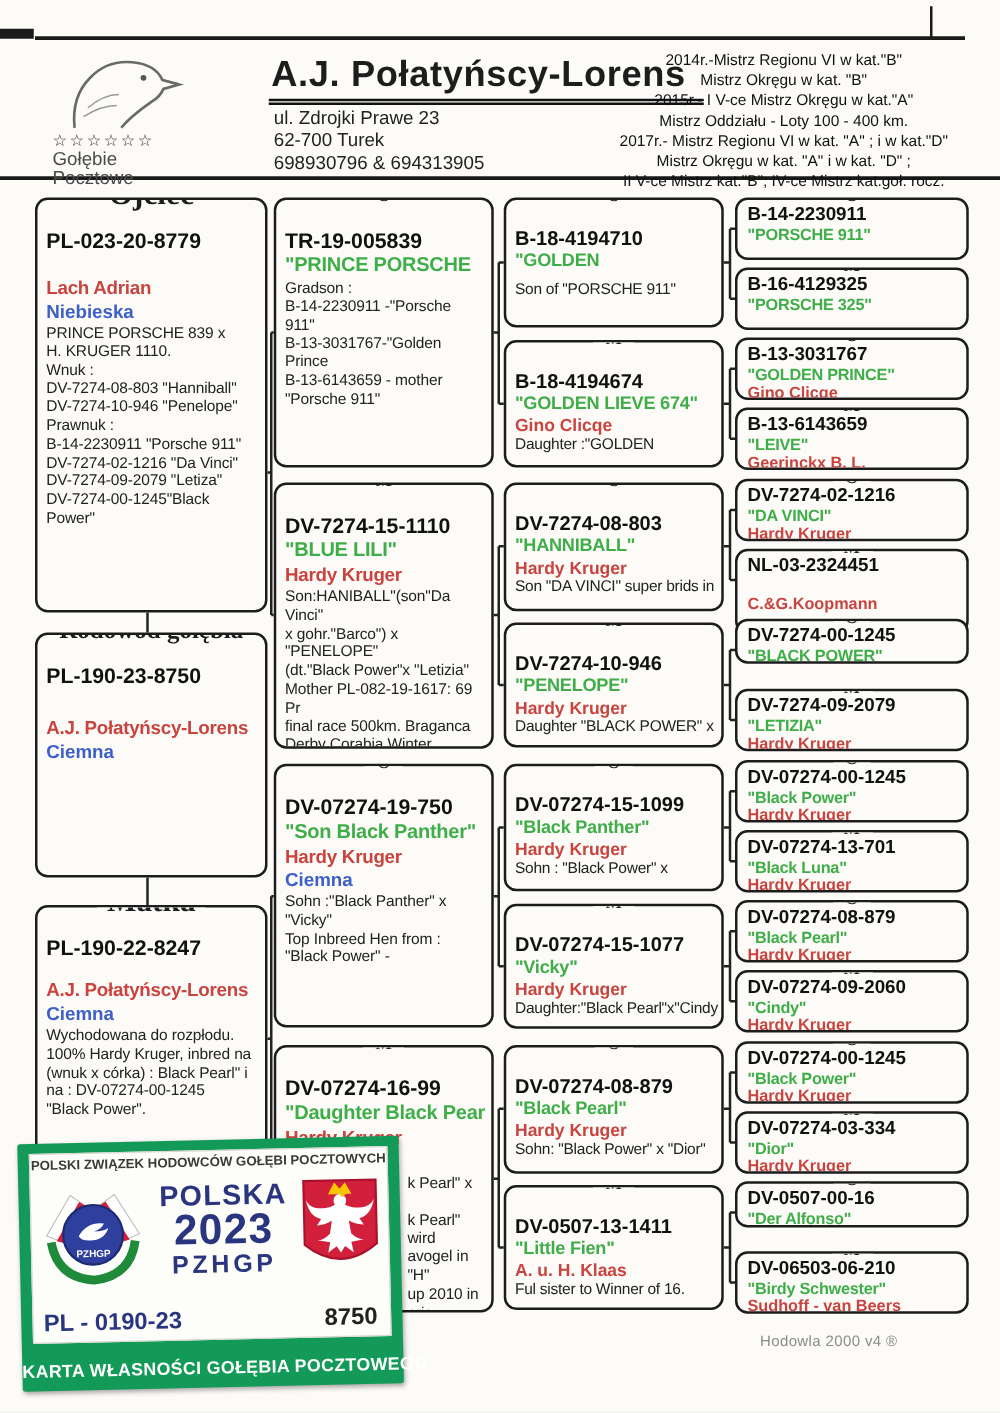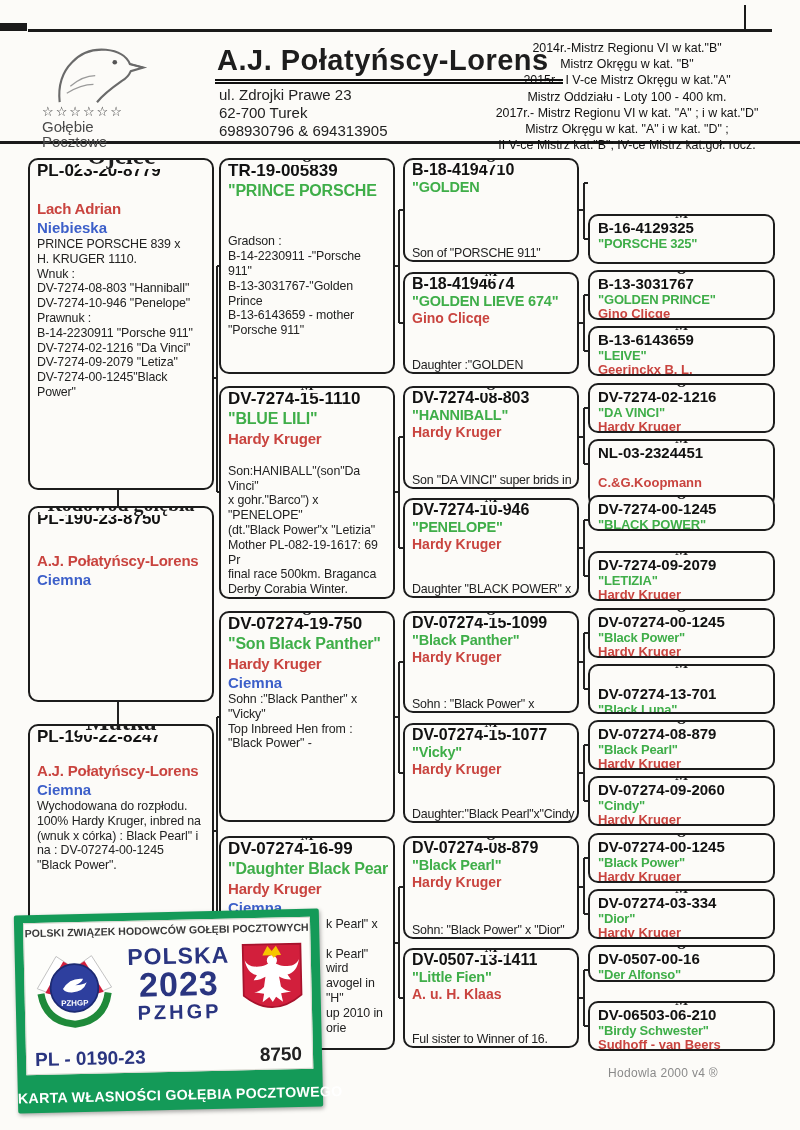--- a/index.html
+++ b/index.html
@@ -12,21 +12,21 @@
               letter-spacing:.5px;border-bottom:5px double #111;padding:0 14px 2px 2px;}
   .addr{position:absolute;left:219px;font-size:15px;color:#222;}
   .logo-wrap{position:absolute;left:42px;top:40px;width:170px;text-align:left;}
   .logo-stars{font-size:13px;letter-spacing:2px;color:#333;margin-top:-4px;}
   .logo-cap{font-size:15px;font-weight:normal;color:#4a4a4a;line-height:15px;}
   .achv{position:absolute;left:462px;top:40px;width:330px;font-size:12.4px;line-height:16.2px;
         text-align:center;white-space:pre-line;color:#111;}
 
   
   .pbox{position:absolute;border:2px solid #1c1c1c;border-radius:10px;background:#fcfbf8;
-        box-sizing:border-box;display:flex;flex-direction:column;overflow:hidden;padding:0 7px;}
+        box-sizing:border-box;display:flex;flex-direction:column;overflow:hidden;padding:22px 7px;}
   .sex-tag{position:absolute;top:-9px;left:50%;transform:translateX(-50%);background:#fcfbf8;
            padding:0 10px;font-family:"Liberation Serif",serif;font-weight:bold;font-size:14px;line-height:14px;}
   .box-title{position:absolute;top:-17px;left:50%;transform:translateX(-50%);background:#fcfbf8;
              padding:0 8px;font-family:"Liberation Serif",serif;font-weight:bold;font-size:25px;
              line-height:26px;white-space:nowrap;}
   .box-title.small{font-size:20px;top:-14px;line-height:21px;}
   .ring{font-weight:bold;color:#111;}
   .r17{font-size:17px;line-height:21px;}
   .r16{font-size:16px;line-height:19px;}
   .r15{font-size:15px;line-height:17px;}
@@ -271,20 +271,26 @@
   </div>
   <div class="pbox" style="left:403px;top:948px;width:176px;height:100px">
     <span class="sex-tag">M</span>
     <div class="ring r16">DV-0507-13-1411</div>
     <div class="name n15">"Little Fien"</div>
     <div class="breeder b14">A. u. H. Klaas</div>
     <div class="sp"></div>
     <div class="note1">Ful sister to Winner of 16.</div>
   </div>
 
+  <div class="pbox" style="left:588px;top:158px;width:187px;height:50px;padding:3px 8px">
+    <span class="sex-tag">O</span>
+    <div class="ring r15">B-14-2230911</div>
+    <div class="name n13">"PORSCHE 911"</div>
+    <div class="breeder b13"></div>
+  </div>
   <div class="pbox" style="left:588px;top:214px;width:187px;height:50px;padding:3px 8px">
     <span class="sex-tag">M</span>
     <div class="ring r15">B-16-4129325</div>
     <div class="name n13">"PORSCHE 325"</div>
     <div class="breeder b13"></div>
   </div>
   <div class="pbox" style="left:588px;top:270px;width:187px;height:50px;padding:3px 8px">
     <span class="sex-tag">O</span>
     <div class="ring r15">B-13-3031767</div>
     <div class="name n13">"GOLDEN PRINCE"</div>
@@ -319,21 +325,21 @@
     <div class="ring r15">DV-7274-09-2079</div>
     <div class="name n13">"LETIZIA"</div>
     <div class="breeder b13">Hardy Kruger</div>
   </div>
   <div class="pbox" style="left:588px;top:608px;width:187px;height:50px;padding:3px 8px">
     <span class="sex-tag">O</span>
     <div class="ring r15">DV-07274-00-1245</div>
     <div class="name n13">"Black Power"</div>
     <div class="breeder b13">Hardy Kruger</div>
   </div>
-  <div class="pbox" style="left:588px;top:664px;width:187px;height:50px;padding:19px 8px">
+  <div class="pbox" style="left:588px;top:664px;width:187px;height:50px;padding:3px 8px">
     <span class="sex-tag">M</span>
     <div class="ring r15">DV-07274-13-701</div>
     <div class="name n13">"Black Luna"</div>
     <div class="breeder b13">Hardy Kruger</div>
   </div>
   <div class="pbox" style="left:588px;top:720px;width:187px;height:50px;padding:3px 8px">
     <span class="sex-tag">O</span>
     <div class="ring r15">DV-07274-08-879</div>
     <div class="name n13">"Black Pearl"</div>
     <div class="breeder b13">Hardy Kruger</div>

